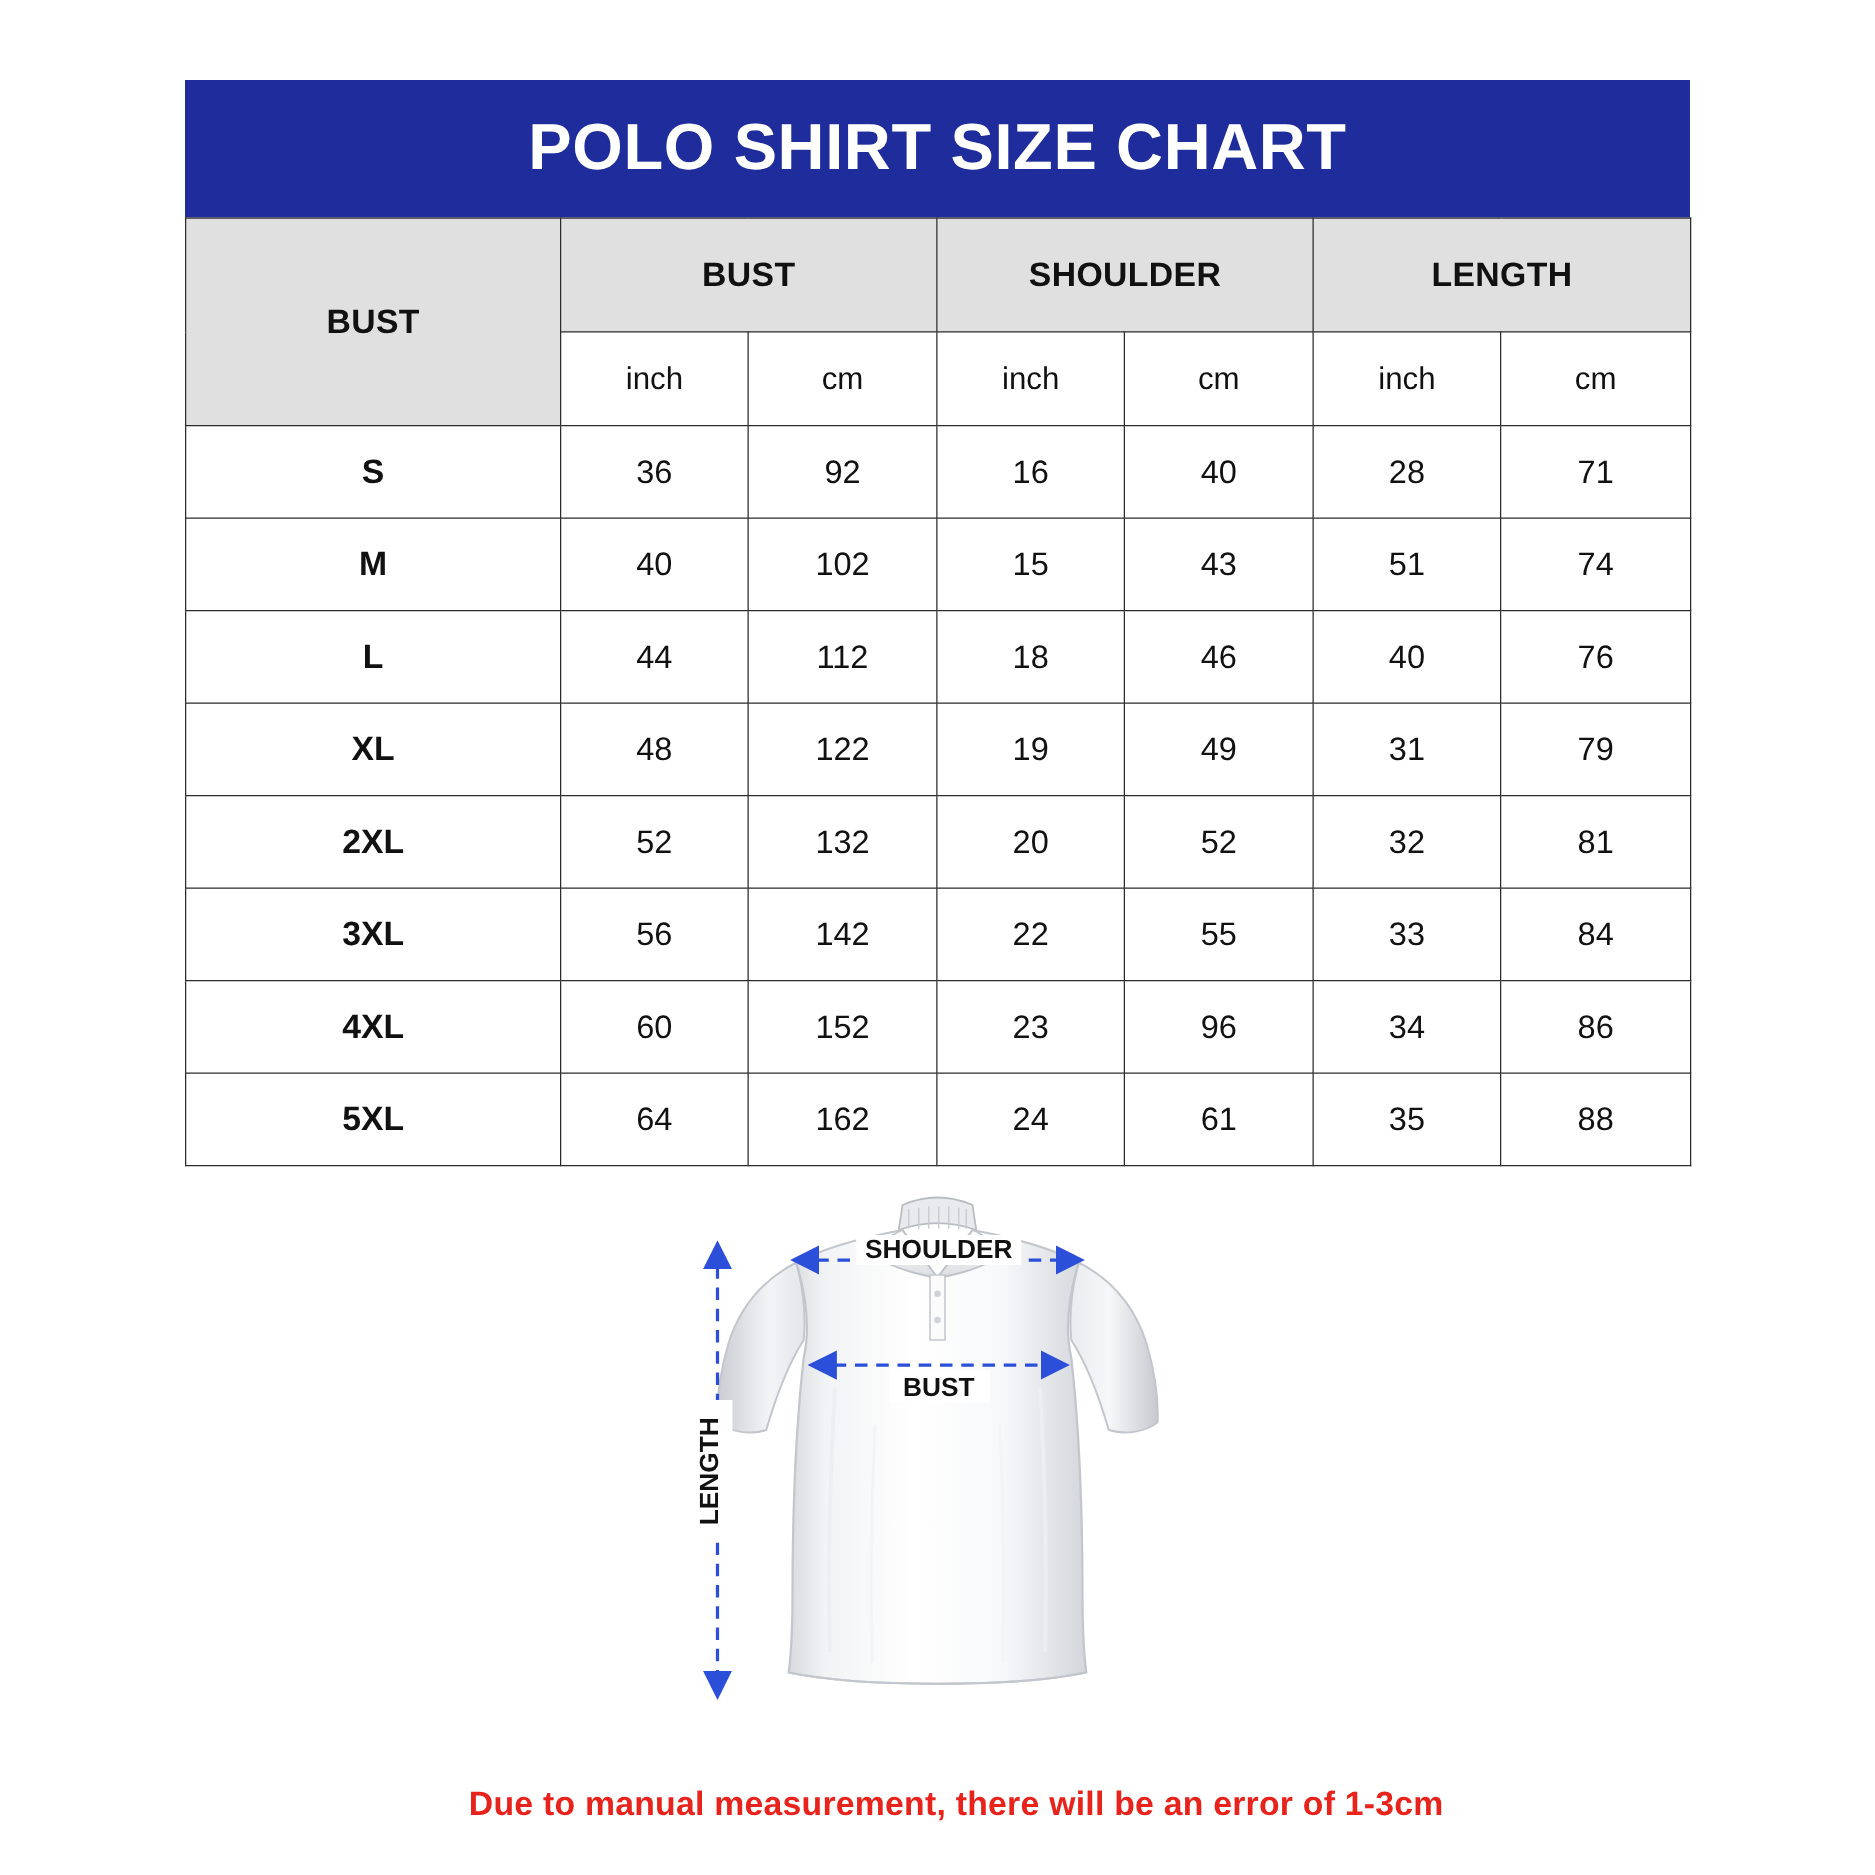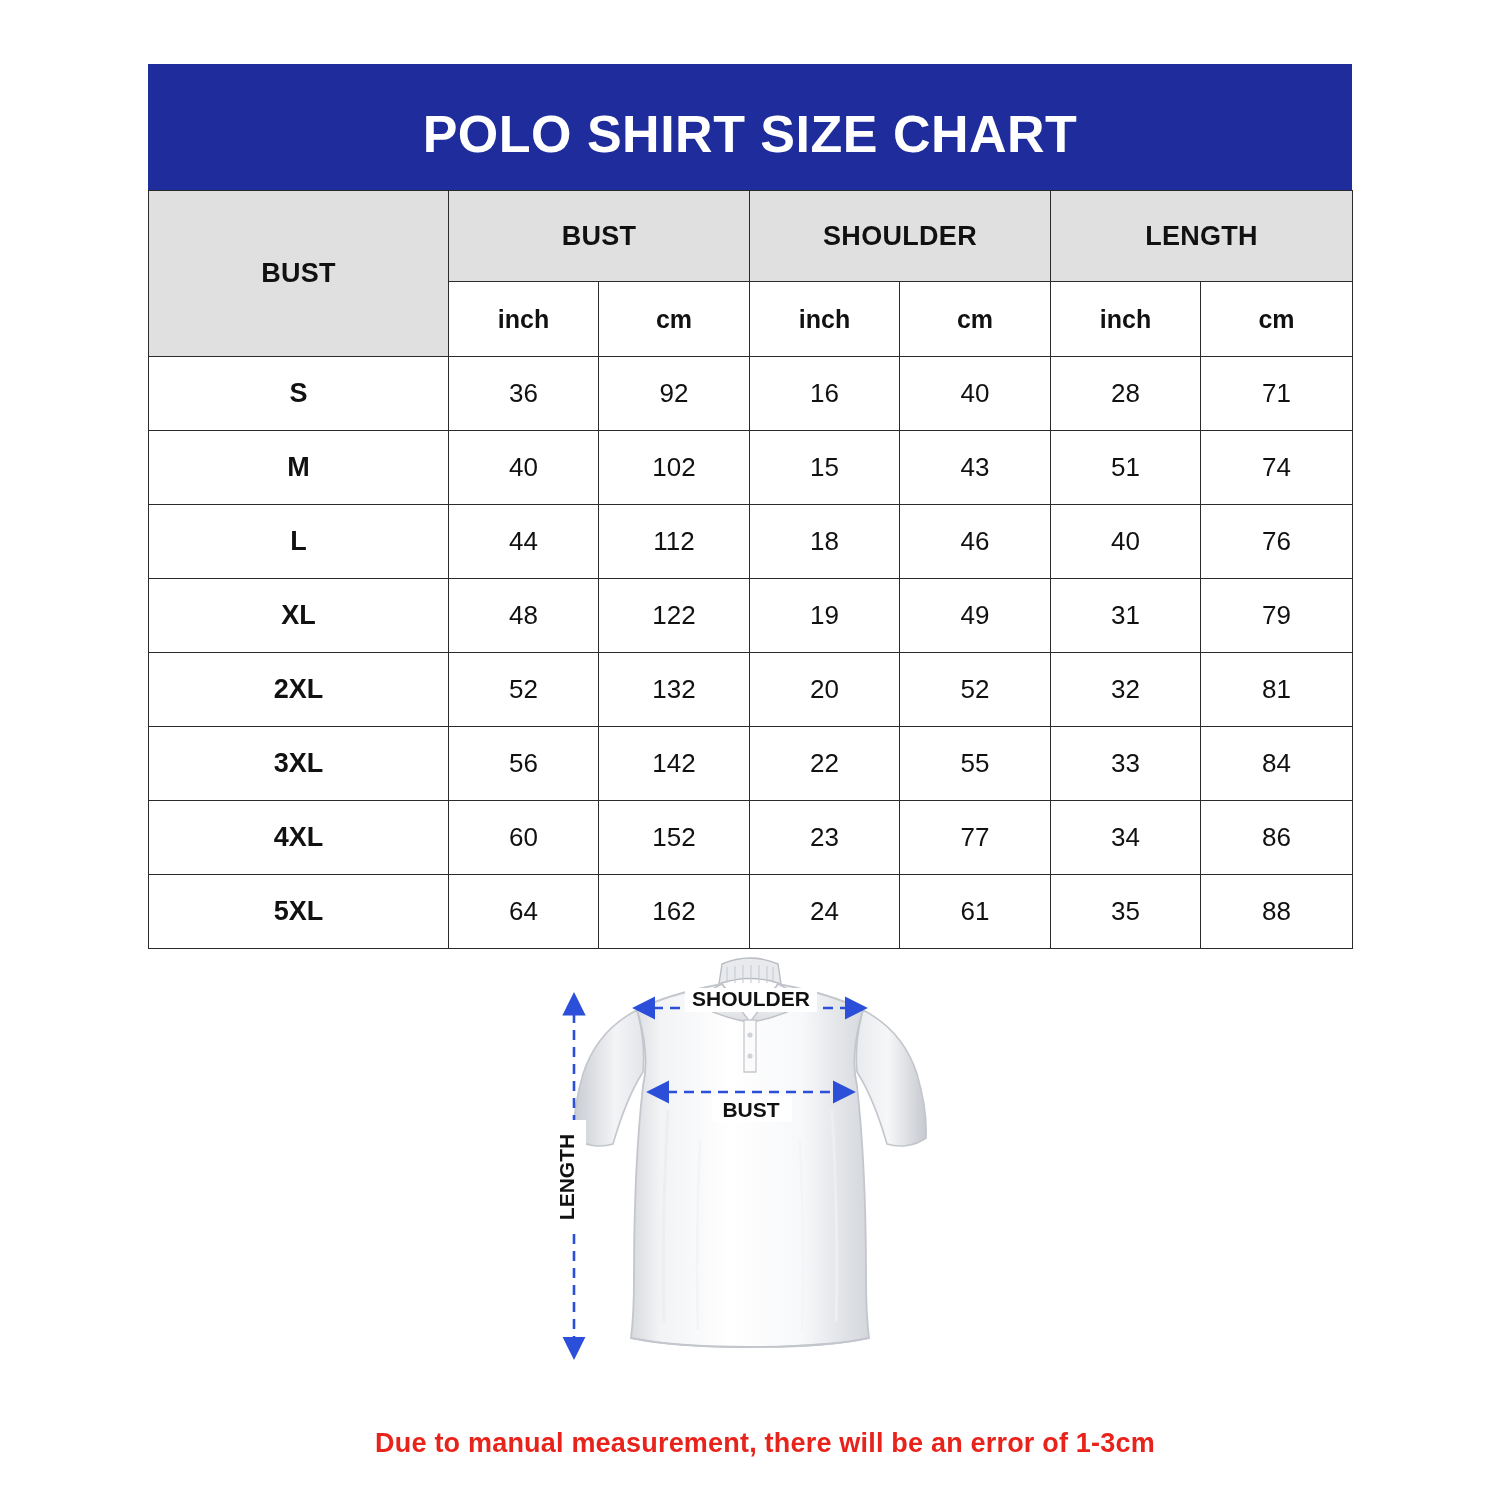--- a/index.html
+++ b/index.html
@@ -31,21 +31,21 @@
   }
 
   .title-bar {
     background: #1f2c9b;
     color: #ffffff;
     text-align: center;
     font-size: 52px;
     font-weight: bold;
     letter-spacing: 0.5px;
     line-height: 1;
-    padding: 44px 0 30px 0;
+    padding: 28px 0 30px 0;
     box-sizing: border-box;
   }
 
   table.size-table {
     border-collapse: collapse;
     width: 100%;
     table-layout: fixed;
   }
   table.size-table td, table.size-table th {
     border: 1px solid #2b2b2b;
@@ -57,21 +57,21 @@
   .grp-head td {
     background: #e0e0e0;
     font-size: 27px;
     font-weight: bold;
     height: 88px;
     letter-spacing: 0.3px;
   }
 
   .unit-row td {
     font-size: 25px;
-    font-weight: bold;
+    font-weight: normal;
     height: 72px;
     background: #ffffff;
   }
 
   .data-row td {
     height: 71px;
     font-size: 26px;
     background: #ffffff;
   }
   .data-row td.sizecell {
@@ -188,21 +188,21 @@
           <td>22</td>
           <td>55</td>
           <td>33</td>
           <td>84</td>
         </tr>
         <tr class="data-row">
           <td class="sizecell">4XL</td>
           <td>60</td>
           <td>152</td>
           <td>23</td>
-          <td>77</td>
+          <td>96</td>
           <td>34</td>
           <td>86</td>
         </tr>
         <tr class="data-row">
           <td class="sizecell">5XL</td>
           <td>64</td>
           <td>162</td>
           <td>24</td>
           <td>61</td>
           <td>35</td>

